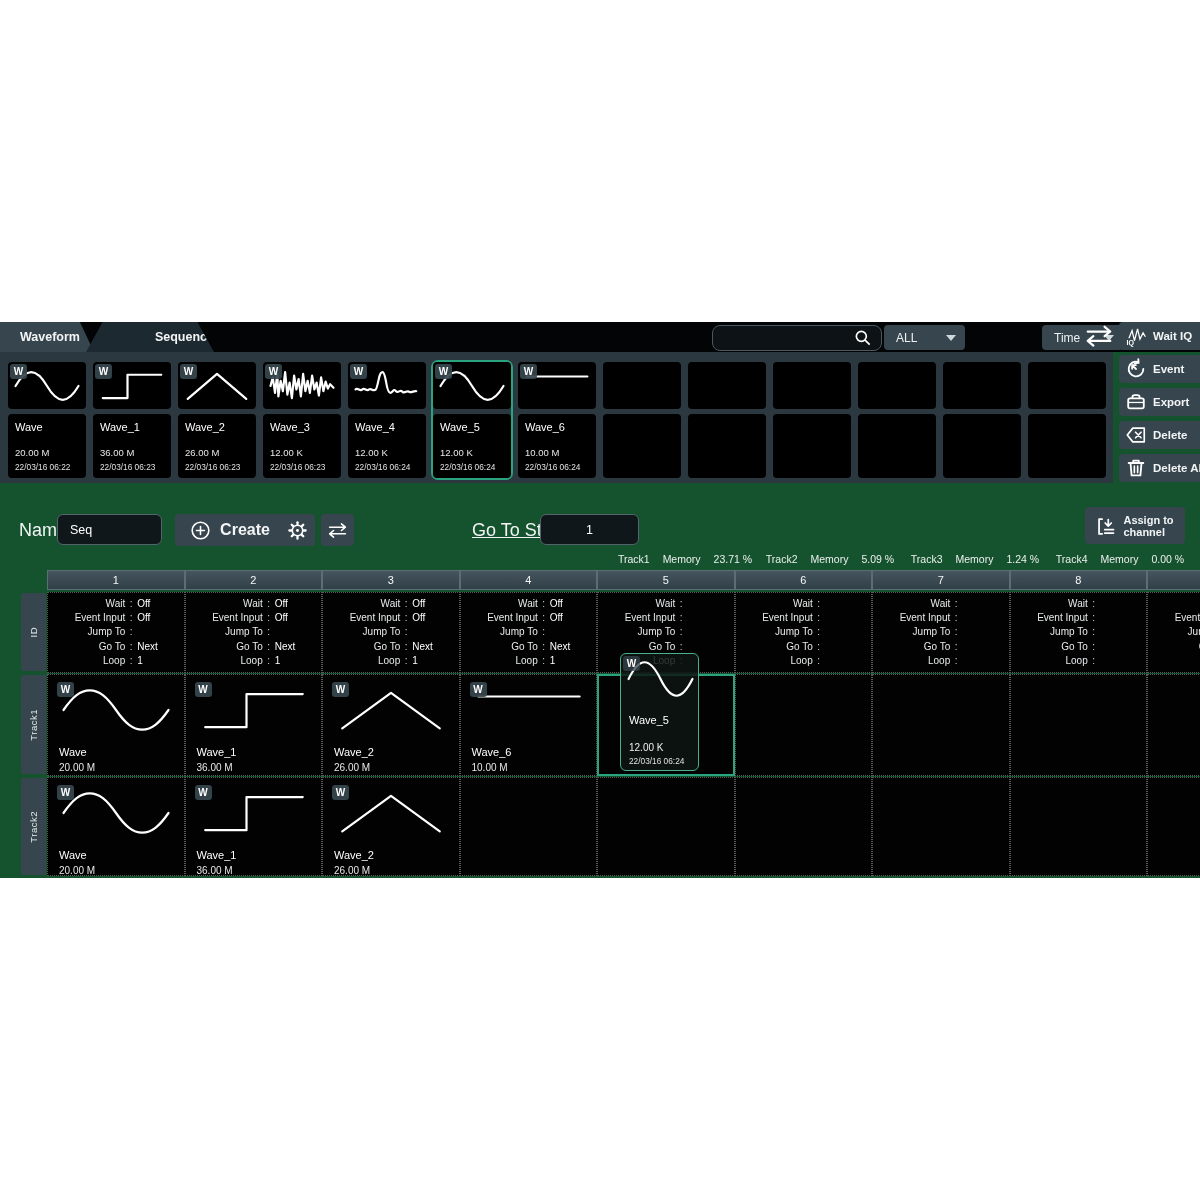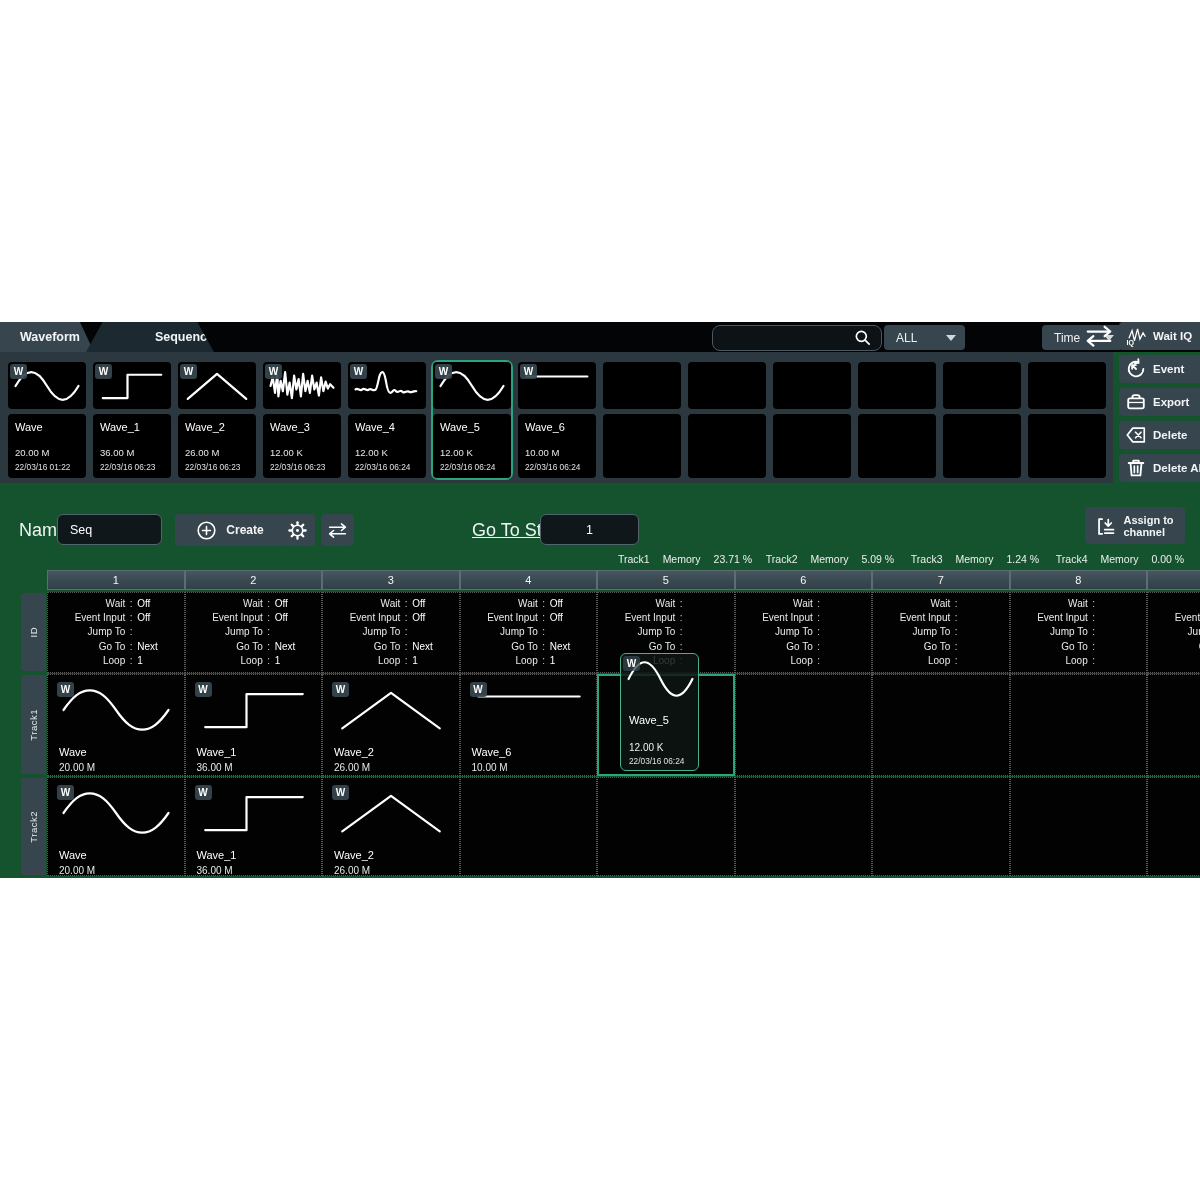--- a/index.html
+++ b/index.html
@@ -42,21 +42,21 @@
 
   
   .seq-toolbar{position:absolute;left:0;top:161px;width:1200px;height:70px;}
   .lbl{position:absolute;font-size:18px;color:#f2f4f5;line-height:33px;height:33px;text-align:right;}
   .name-lbl{left:19px;top:31px;}
   .goto-lbl{left:472px;top:31px;text-decoration:underline;}
   .txt{position:absolute;top:31px;height:31px;background:#10171b;border:1px solid #54646c;border-radius:6px;color:#fff;font-size:12.5px;font-family:inherit;box-sizing:border-box;}
   .name-input{left:57px;width:105px;padding-left:12px;}
   .goto-input{left:540px;width:99px;text-align:center;}
   .btn{position:absolute;top:31px;height:32px;background:#37464e;border:none;border-radius:4px;color:#f2f4f5;display:flex;align-items:center;justify-content:center;font-family:inherit;cursor:pointer;}
-  .create-btn{left:175px;width:110px;gap:9px;font-size:12px;font-weight:bold;}
+  .create-btn{left:175px;width:110px;gap:9px;font-size:16px;font-weight:bold;}
   .gear-btn{left:280px;width:35px;}
   .swap-btn{left:321px;width:33px;}
   .btn .ic{width:21px;height:21px;display:block;}
   .btn .ic svg{width:21px;height:21px;display:block;}
   .assign-btn{left:1085px;top:24px;width:100px;height:37px;gap:7px;font-size:11px;font-weight:bold;line-height:12px;text-align:left;}
   .assign-btn .ic{width:20px;height:20px;}
 
   
   .memory-row{position:absolute;left:0;top:231px;width:1200px;height:15px;}
   .mem{position:absolute;top:0;width:150px;display:flex;justify-content:center;gap:13px;font-size:10.5px;color:#eceff0;white-space:nowrap;}
@@ -185,21 +185,21 @@
       <div class="tile" style="left: 8px;">
         <div class="thumb">
           <svg viewBox="0 0 64 44" preserveAspectRatio="none">
             <path d="M4,22 C9,11 13,6 18,6 C23,6 27,11 32,22 C37,33 41,38 46,38 C51,38 55,33 60,22" fill="none" stroke="#ffffff" stroke-width="2.2" stroke-linecap="round" stroke-linejoin="round" vector-effect="non-scaling-stroke"></path>
           </svg>
           <span class="wbadge">W</span>
         </div>
         <div class="tlabel">
           <div class="tname">Wave</div>
           <div class="tsize">20.00 M</div>
-          <div class="ttime">22/03/16 01:22</div>
+          <div class="ttime">22/03/16 06:22</div>
         </div>
       </div>
       <div class="tile" style="left: 93px;">
         <div class="thumb">
           <svg viewBox="0 0 64 44" preserveAspectRatio="none">
             <path d="M6,36 L28,36 L28,9 L58,9" fill="none" stroke="#ffffff" stroke-width="2.2" stroke-linecap="round" stroke-linejoin="round" vector-effect="non-scaling-stroke"></path>
           </svg>
           <span class="wbadge">W</span>
         </div>
         <div class="tlabel">

